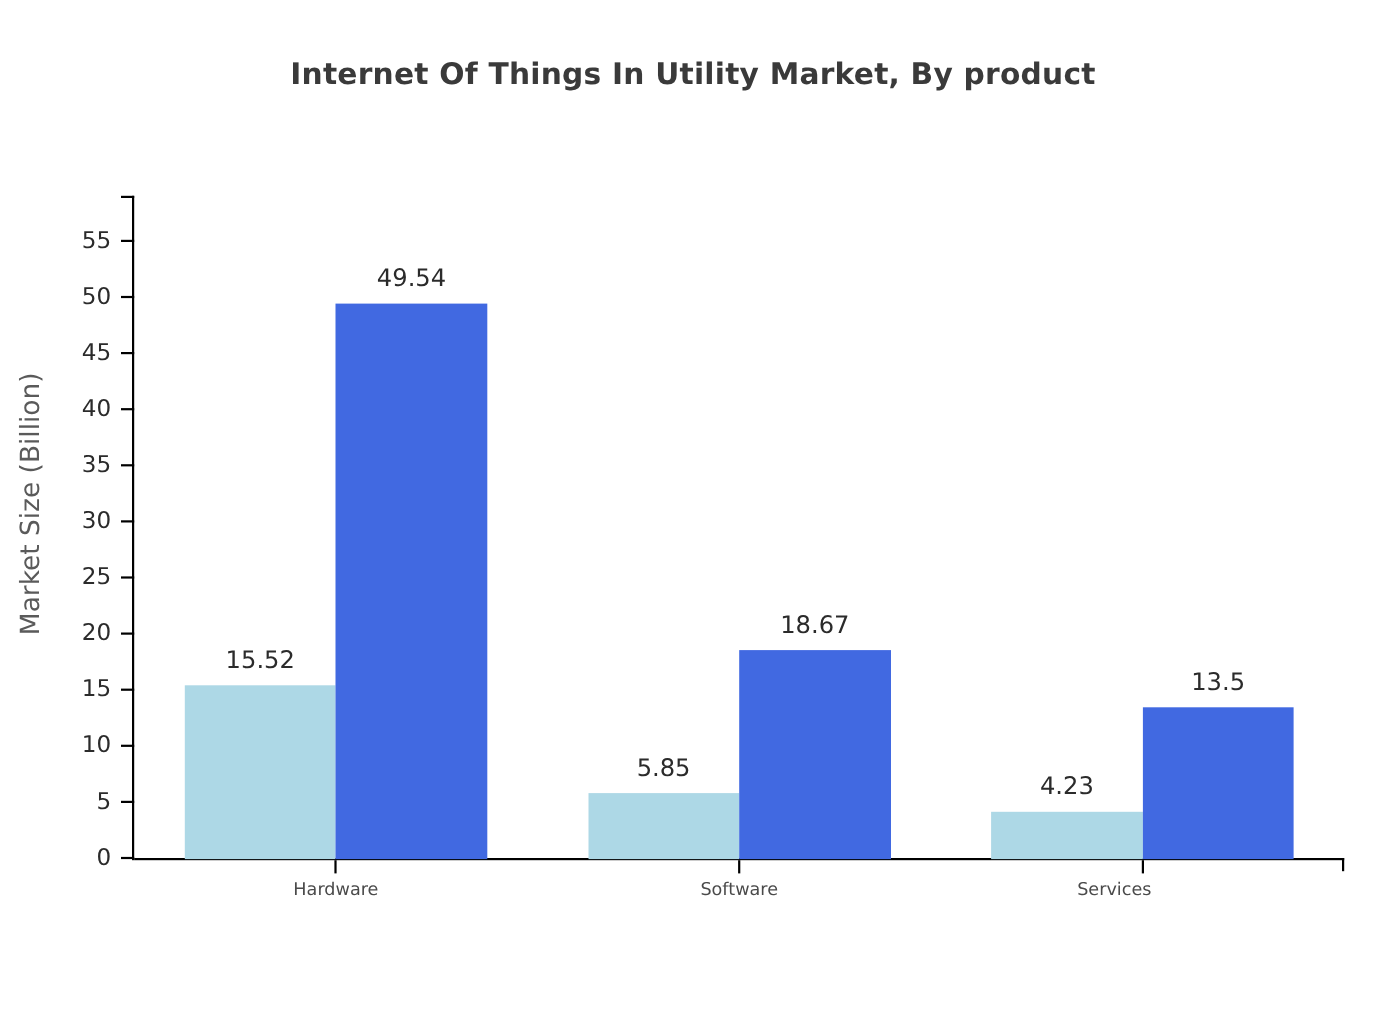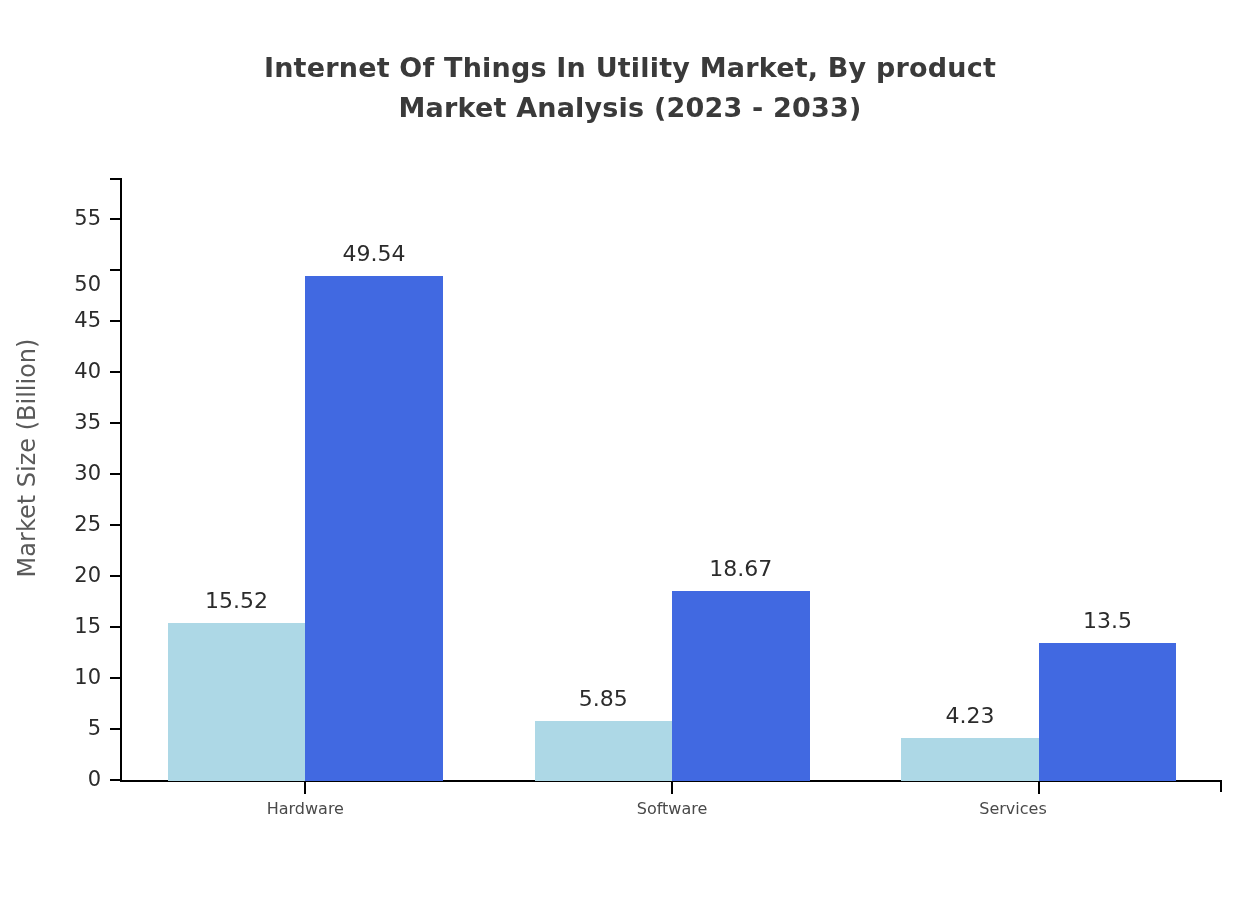--- a/index.html
+++ b/index.html
@@ -186,21 +186,20 @@
     line-height: 26px;
   }
 </style>
 </head>
 <body>
 
 <div id="page">
 
   <div id="chart-title">
     <span class="line">Internet Of Things In Utility Market, By product</span>
-    <span class="line">Market Analysis (2023 - 2033)</span>
   </div>
 
   <div id="yaxis-spine"></div>
   <div id="yaxis-top-cap"></div>
   <div id="xaxis-spine"></div>
   <div id="xaxis-right-cap"></div>
 
   <div id="ylabel">Market Size (Billion)</div>
 
   <div id="y-ticks">
@@ -218,21 +217,21 @@
       <div class="ytick-label" style="top: 513.915px;">25</div>
       <div class="ytick-mark" style="top: 472.898px;"></div>
       <div class="ytick-label" style="top: 462.898px;">30</div>
       <div class="ytick-mark" style="top: 421.881px;"></div>
       <div class="ytick-label" style="top: 411.881px;">35</div>
       <div class="ytick-mark" style="top: 370.864px;"></div>
       <div class="ytick-label" style="top: 360.864px;">40</div>
       <div class="ytick-mark" style="top: 319.847px;"></div>
       <div class="ytick-label" style="top: 309.847px;">45</div>
       <div class="ytick-mark" style="top: 268.831px;"></div>
-      <div class="ytick-label" style="top: 274px;">50</div>
+      <div class="ytick-label" style="top: 259px;">50</div>
       <div class="ytick-mark" style="top: 217.814px;"></div>
       <div class="ytick-label" style="top: 207.814px;">55</div>
     </div>
   <div id="x-ticks">
       <div class="xtick-mark" style="left: 304.333px;"></div>
       <div class="xtick-label" style="left: 305.333px;">Hardware</div>
       <div class="xtick-mark" style="left: 671px;"></div>
       <div class="xtick-label" style="left: 672px;">Software</div>
       <div class="xtick-mark" style="left: 1037.67px;"></div>
       <div class="xtick-label" style="left: 1013px;">Services</div>

